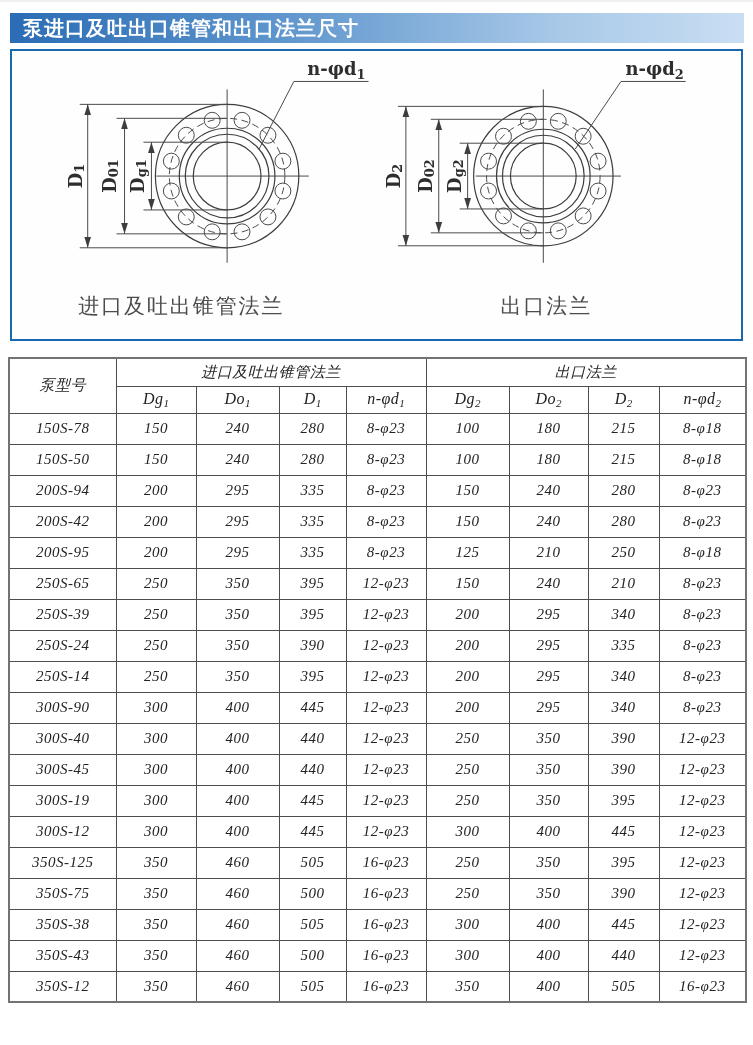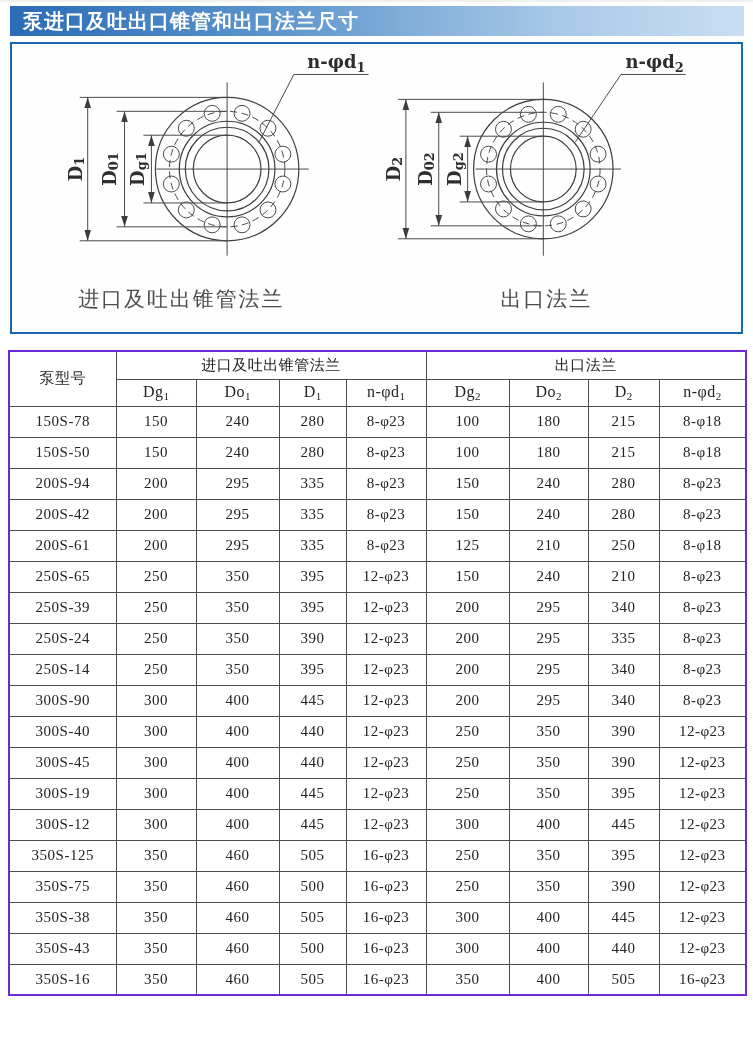--- a/index.html
+++ b/index.html
@@ -5,21 +5,21 @@
   * { box-sizing: border-box; margin: 0; padding: 0; }
   html, body { background: #ffffff; }
   body {
     width: 753px; height: 1045px;
     font-family: "Liberation Serif", "DejaVu Serif", serif;
     color: #222;
     position: relative;
     border-top: 2px solid #f0f0f0;
   }
   .title-bar {
-    margin: 4px 9px 6px 10px;
+    margin: 11px 9px 6px 10px;
     height: 30px;
     line-height: 30px;
     background: linear-gradient(to right, #2a6cb5 0%, #5b93cc 35%, #a9c9e8 75%, #c9def2 100%);
     color: #ffffff;
     font-size: 20px;
     font-weight: bold;
     letter-spacing: 1px;
     padding-left: 13px;
   }
   .diagram-box {
@@ -53,21 +53,21 @@
     font-size: 15px;
   }
   th, td {
     border: 1px solid #4d4d4d;
     text-align: center;
     vertical-align: middle;
     font-weight: normal;
     color: #232323;
     letter-spacing: 0.5px;
   }
-  table { border: 2px solid #6d28d9; }
+  table { border: 2px solid #737373; font-style: italic; }
   thead tr.group-row th { height: 28px; font-size: 15px; }
   thead tr.sub-row th { height: 27px; font-size: 16px; }
   tbody td { height: 31px; }
   sub { font-size: 11px; vertical-align: -3px; letter-spacing: 0; }
   .model-col { letter-spacing: 0.5px; }
 </style>
 </head>
 <body>
 
 <div class="title-bar">
@@ -253,21 +253,21 @@
         <td>200</td>
         <td>295</td>
         <td>335</td>
         <td>8-φ23</td>
         <td>150</td>
         <td>240</td>
         <td>280</td>
         <td>8-φ23</td>
       </tr>
       <tr>
-        <td class="model-col">200S-61</td>
+        <td class="model-col">200S-95</td>
         <td>200</td>
         <td>295</td>
         <td>335</td>
         <td>8-φ23</td>
         <td>125</td>
         <td>210</td>
         <td>250</td>
         <td>8-φ18</td>
       </tr>
       <tr>
@@ -407,21 +407,21 @@
         <td>350</td>
         <td>460</td>
         <td>500</td>
         <td>16-φ23</td>
         <td>300</td>
         <td>400</td>
         <td>440</td>
         <td>12-φ23</td>
       </tr>
       <tr>
-        <td class="model-col">350S-16</td>
+        <td class="model-col">350S-12</td>
         <td>350</td>
         <td>460</td>
         <td>505</td>
         <td>16-φ23</td>
         <td>350</td>
         <td>400</td>
         <td>505</td>
         <td>16-φ23</td>
       </tr>
     </tbody>

